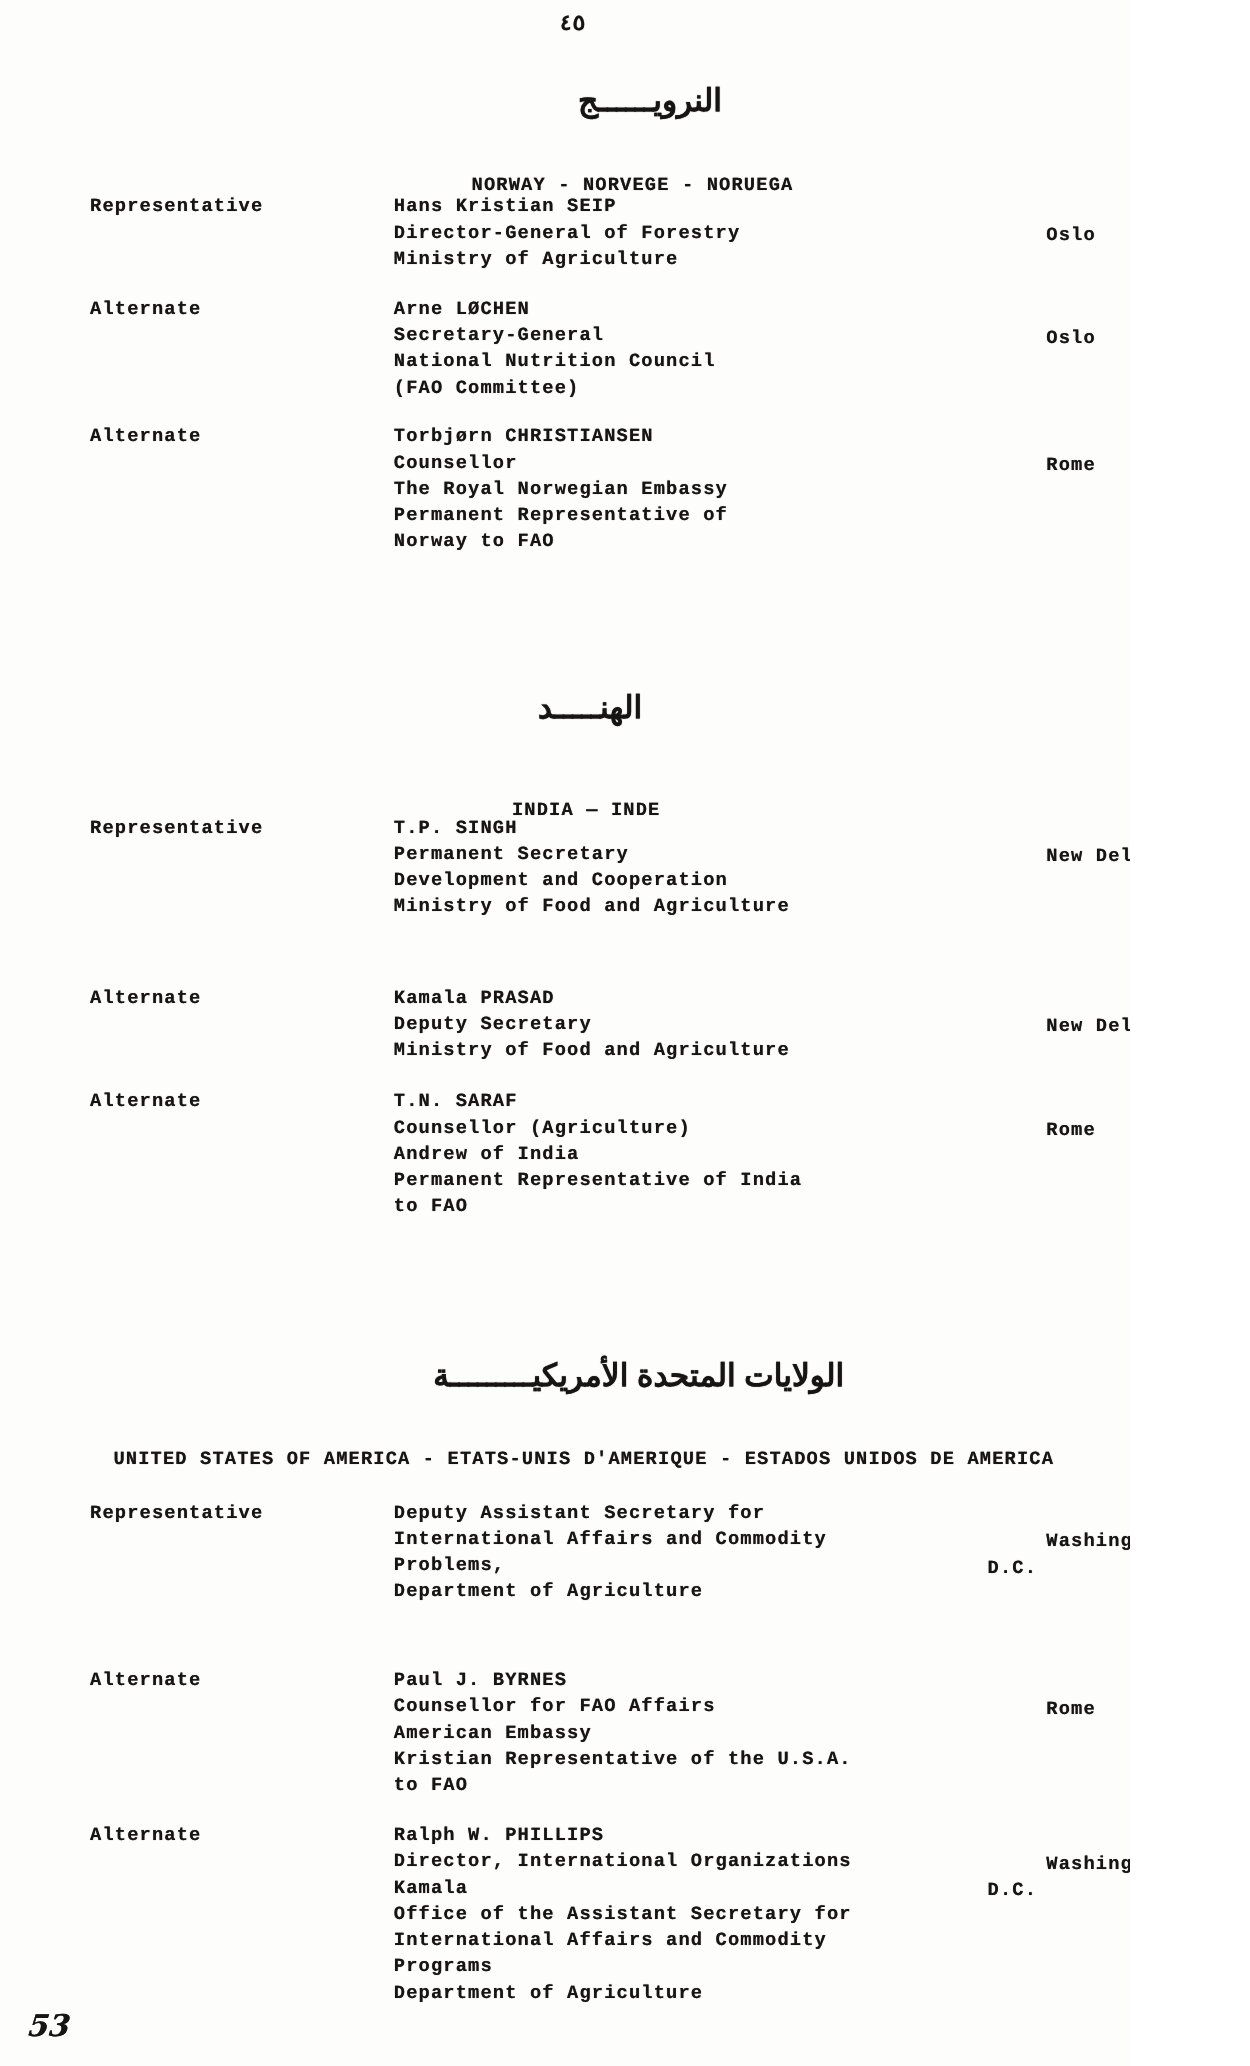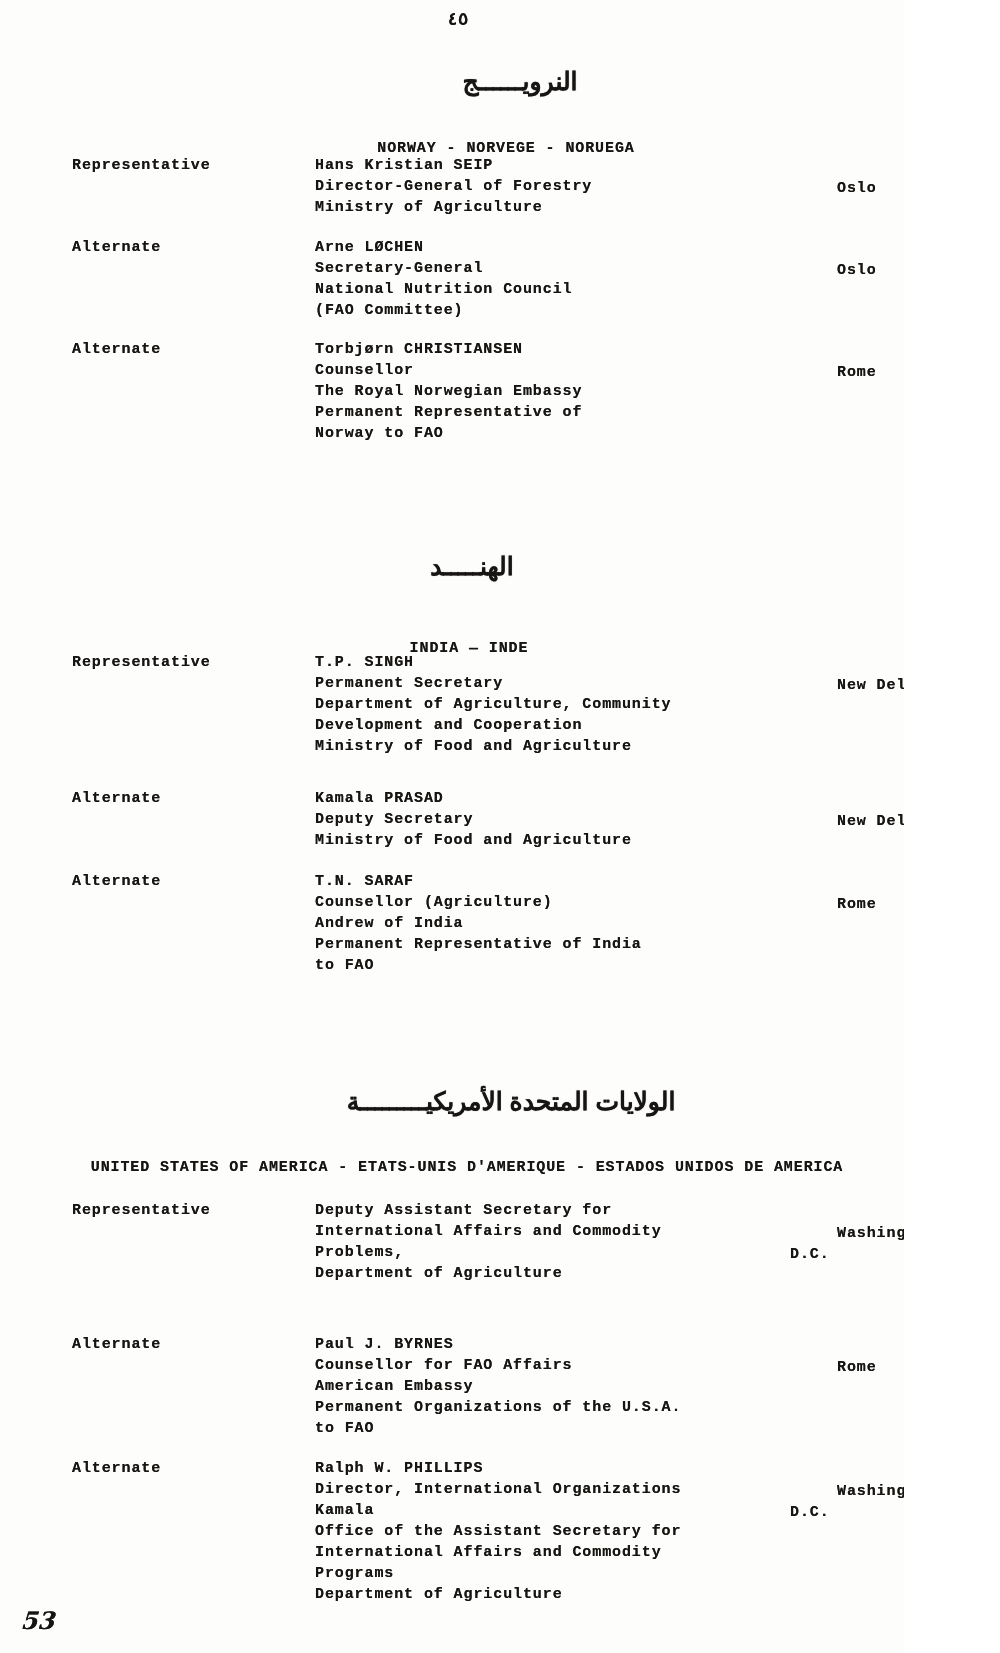--- a/index.html
+++ b/index.html
@@ -98,21 +98,20 @@
 
   <div>
     <div class="abs center arabic" style="top:551px;padding-left:40px;">الهنـــــد</div>
     <div class="abs center tw" style="top:610px;padding-left:34px;margin-top:28px;">INDIA — INDE</div>
 
     <div class="entry tw" style="top:652px;">
       <div class="role">Representative</div>
       <div class="details">
         <div>T.P. SINGH</div>
         <div>Permanent Secretary</div>
-        <div>Department of Agriculture, Community</div>
         <div>Development and Cooperation</div>
         <div>Ministry of Food and Agriculture</div>
       </div>
       <div class="city">
         <div>New Delhi</div>
       </div>
     </div>
 
     <div class="entry tw" style="top:788px;">
       <div class="role">Alternate</div>
@@ -158,21 +157,21 @@
         <div>D.C.</div>
       </div>
     </div>
 
     <div class="entry tw" style="top:1334px;">
       <div class="role">Alternate</div>
       <div class="details">
         <div>Paul J. BYRNES</div>
         <div>Counsellor for FAO Affairs</div>
         <div>American Embassy</div>
-        <div>Permanent Organizations of the U.S.A.</div>
+        <div>Kristian Representative of the U.S.A.</div>
         <div>to FAO</div>
       </div>
       <div class="city">
         <div>Rome</div>
       </div>
     </div>
 
     <div class="entry tw" style="top:1458px;">
       <div class="role">Alternate</div>
       <div class="details">

